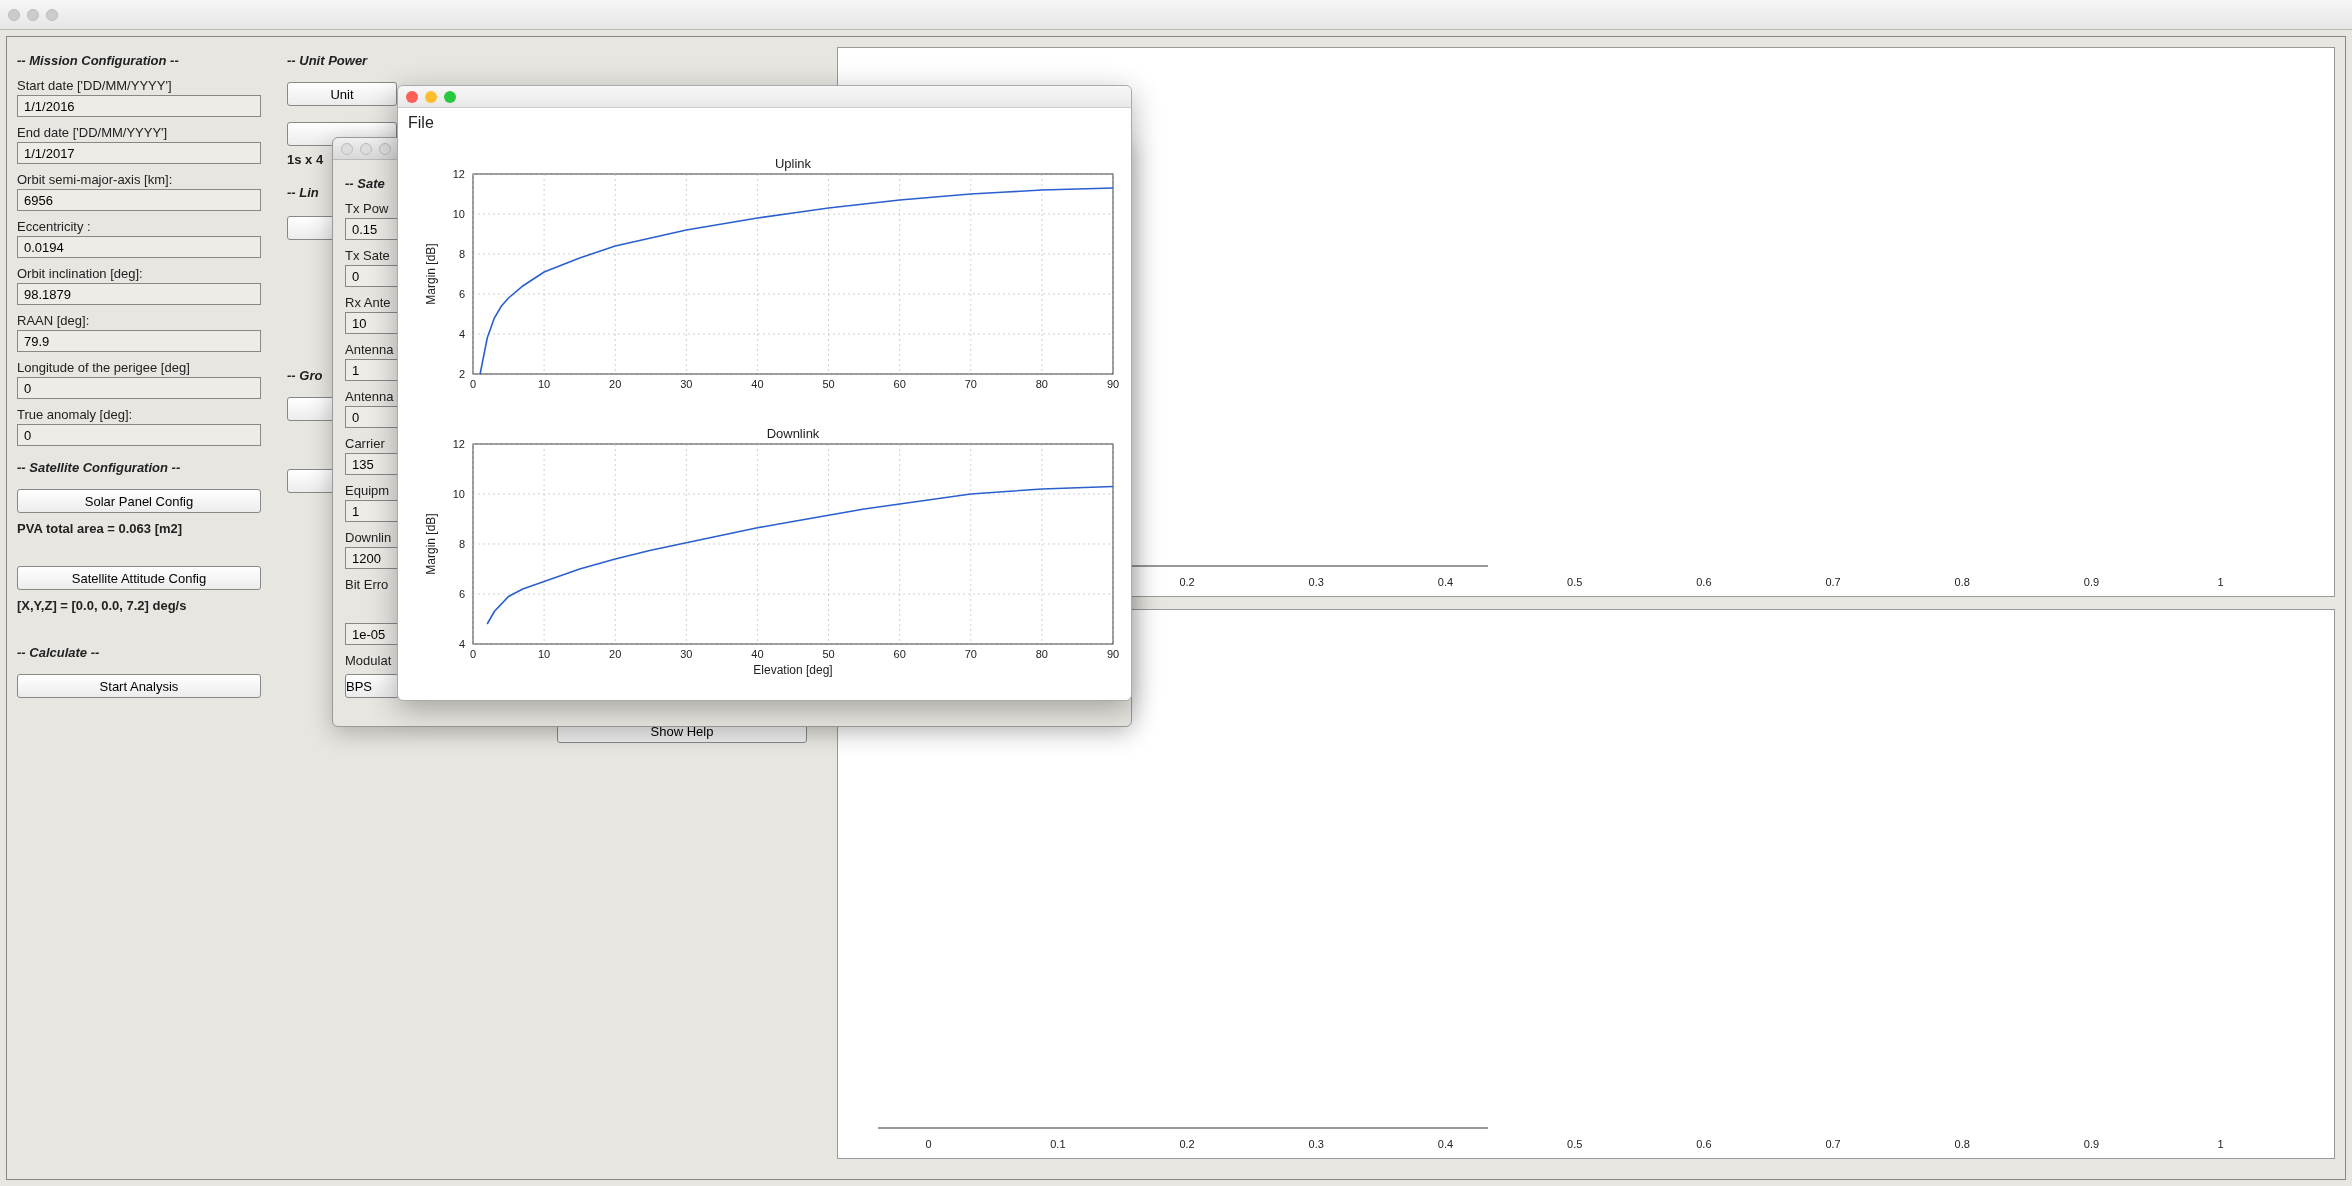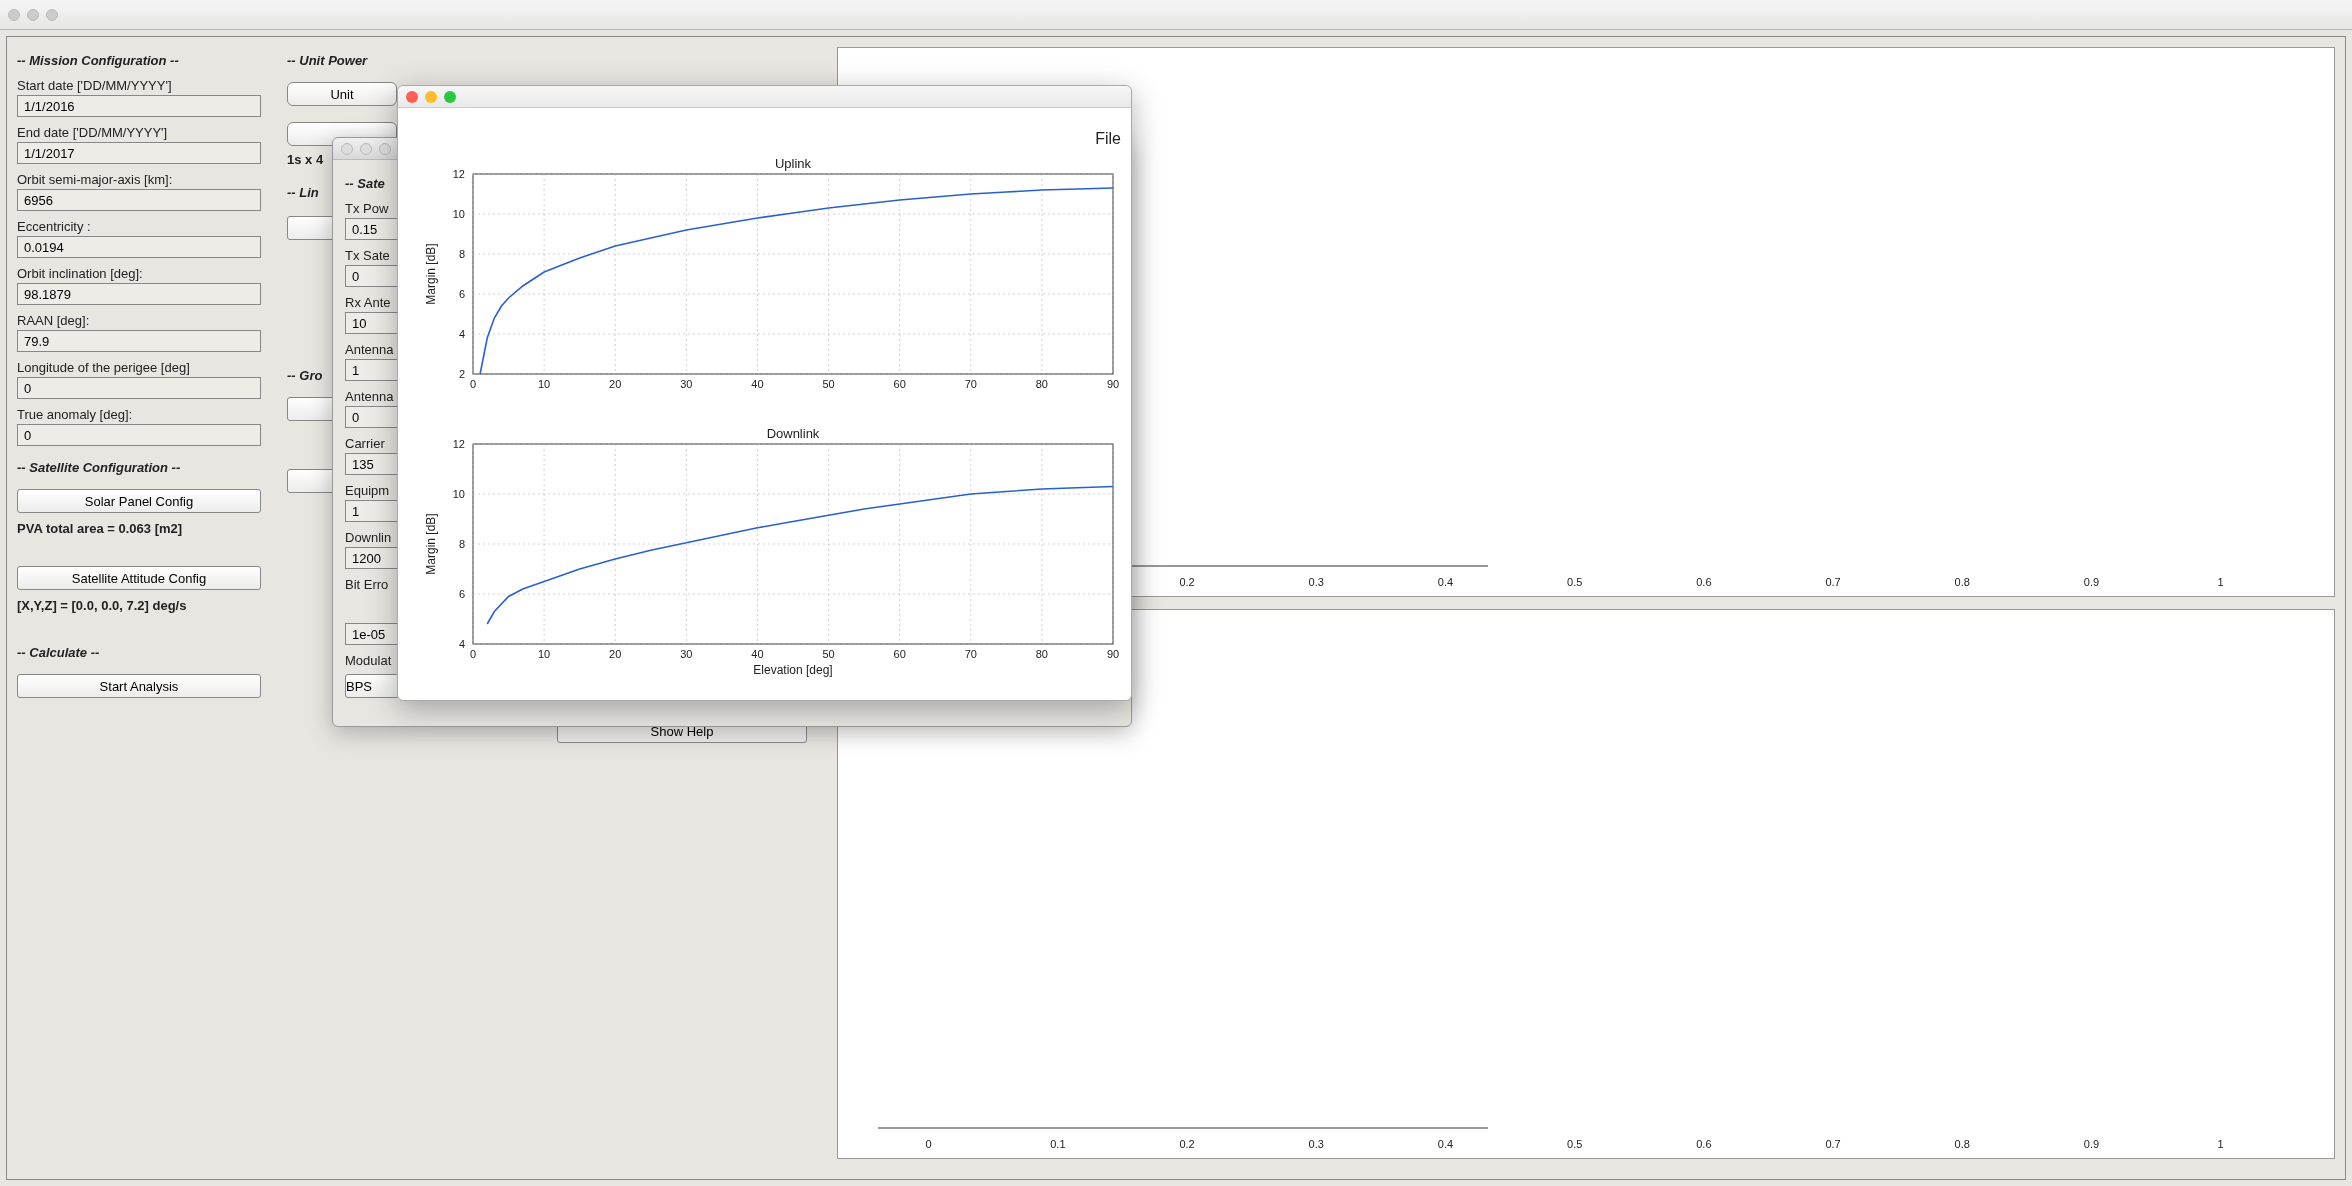--- a/index.html
+++ b/index.html
@@ -43,40 +43,40 @@
   .fld {
     width:244px; height:22px; border:1px solid #888;
     background:#eeece7; padding:0 6px; font-size:13px;
     margin-bottom:4px;
   }
   .btn {
     width:244px; height:24px; background:linear-gradient(#fff,#ececec);
     border:1px solid #888; border-radius:3px; font-size:13px;
     cursor:pointer; margin:4px 0;
   }
-  .btn-mid { width:514px;border-radius:6px; }
+  .btn-mid { width:514px; }
   .bold { font-weight:bold; }
   
   .trunc { width:58px; white-space:nowrap; overflow:hidden; }
   
   .hidden-win {
     position:absolute; left:325px; top:100px; width:800px; height:590px;
     background:#e8e6e1; border:1px solid #999; border-radius:6px;
     box-shadow:0 6px 25px rgba(0,0,0,0.25);
   }
   .hidden-win .tb { height:22px; background:linear-gradient(#f0f0f0,#d8d8d8); border-bottom:1px solid #bbb; display:flex; align-items:center; padding:0 8px; gap:7px; border-radius:6px 6px 0 0;}
   .hidden-win .dot { background:#ddd; }
   .chart-popup {
     position:absolute; left:390px; top:48px; width:735px; height:616px;
     background:#fff; border:1px solid #aaa; border-radius:6px;
     box-shadow:0 8px 30px rgba(0,0,0,0.3);
   }
   .chart-popup .tb { height:22px; background:linear-gradient(#f7f7f7,#e9e9e9); border-bottom:1px solid #ccc; display:flex; align-items:center; padding:0 8px; gap:7px; border-radius:6px 6px 0 0;}
   .tb .rdot { width:12px;height:12px;border-radius:50%; }
-  .menu { font-size:16px; padding:22px 10px;text-align:right; }
+  .menu { font-size:16px; padding:6px 10px; }
   .chart-area { position:absolute; top:48px; left:0; right:0; bottom:0; }
   svg { display:block; }
   .axis-line { stroke:#333; stroke-width:1; fill:none; }
   .grid-line { stroke:#bbb; stroke-width:0.7; stroke-dasharray:2 3; }
   .curve { stroke:#2a5fd0; stroke-width:1.6; fill:none; }
   .tick-text { font-size:11px; fill:#222; font-family:Arial; }
   .axlabel { font-size:12px; fill:#222; font-family:Arial; }
   .chtitle { font-size:13px; fill:#222; font-family:Arial; }
   
   .mini-ax { position:absolute; left:0; right:0; bottom:0; height:40px; }

